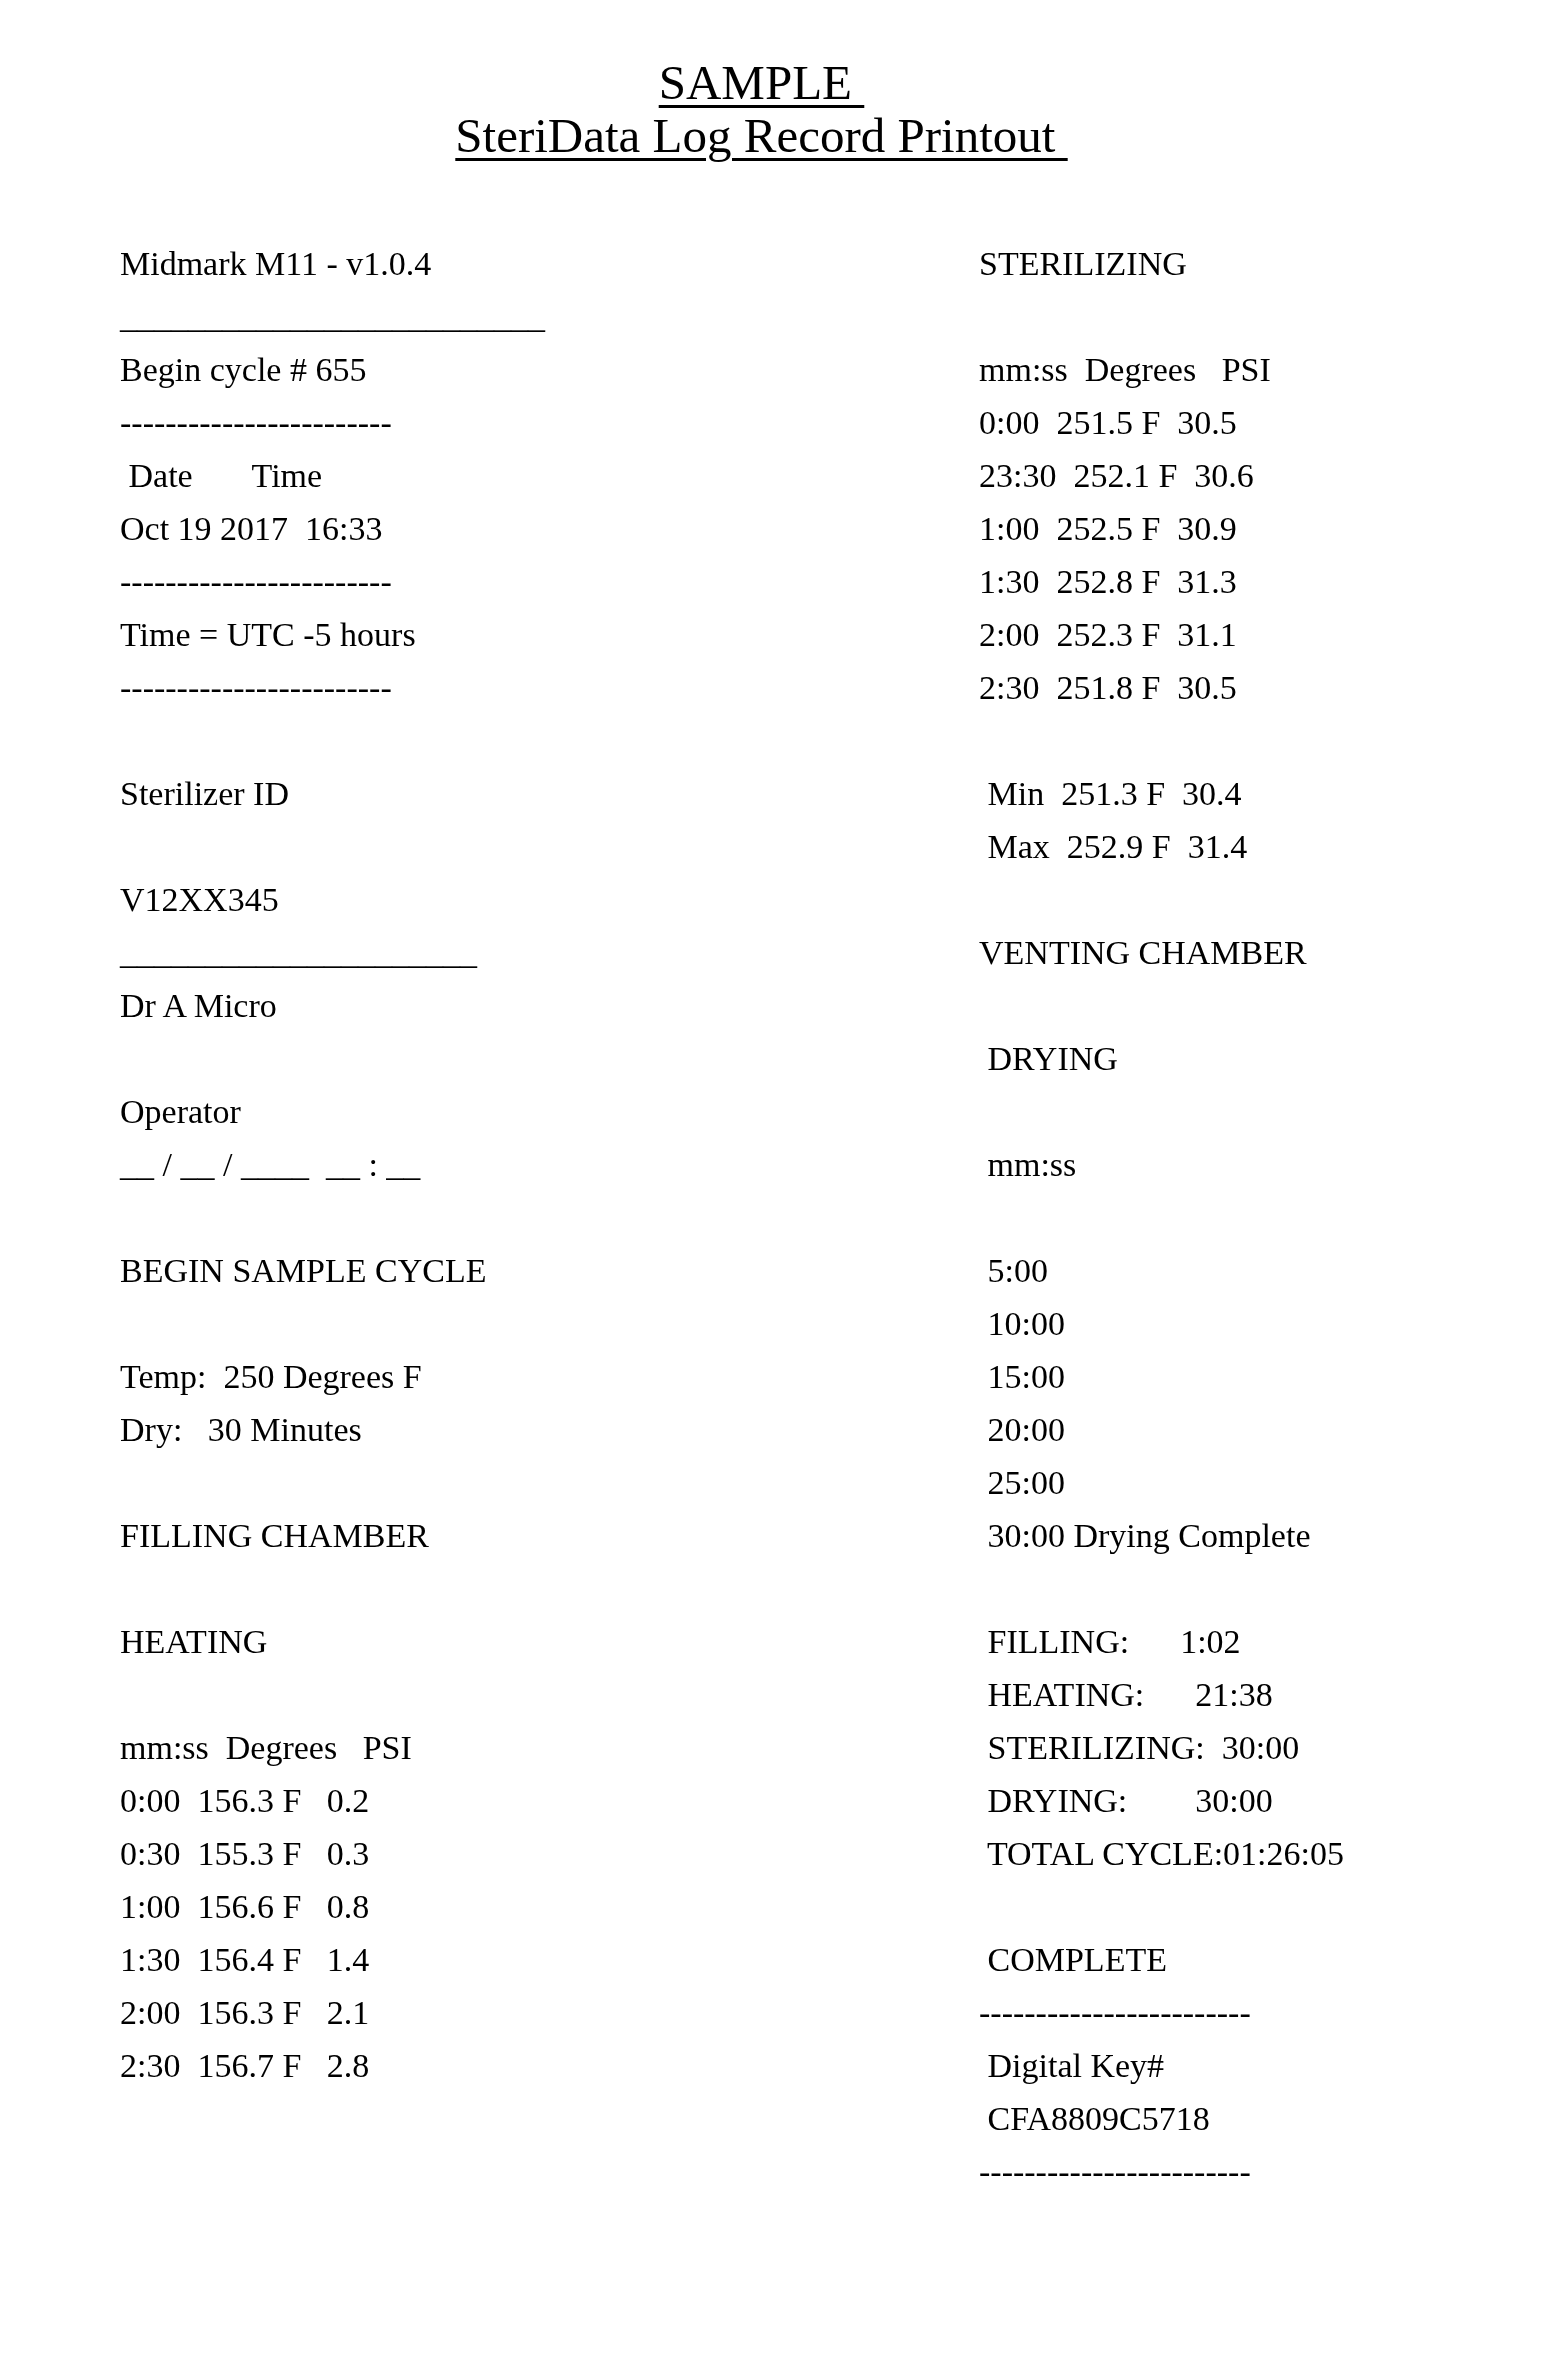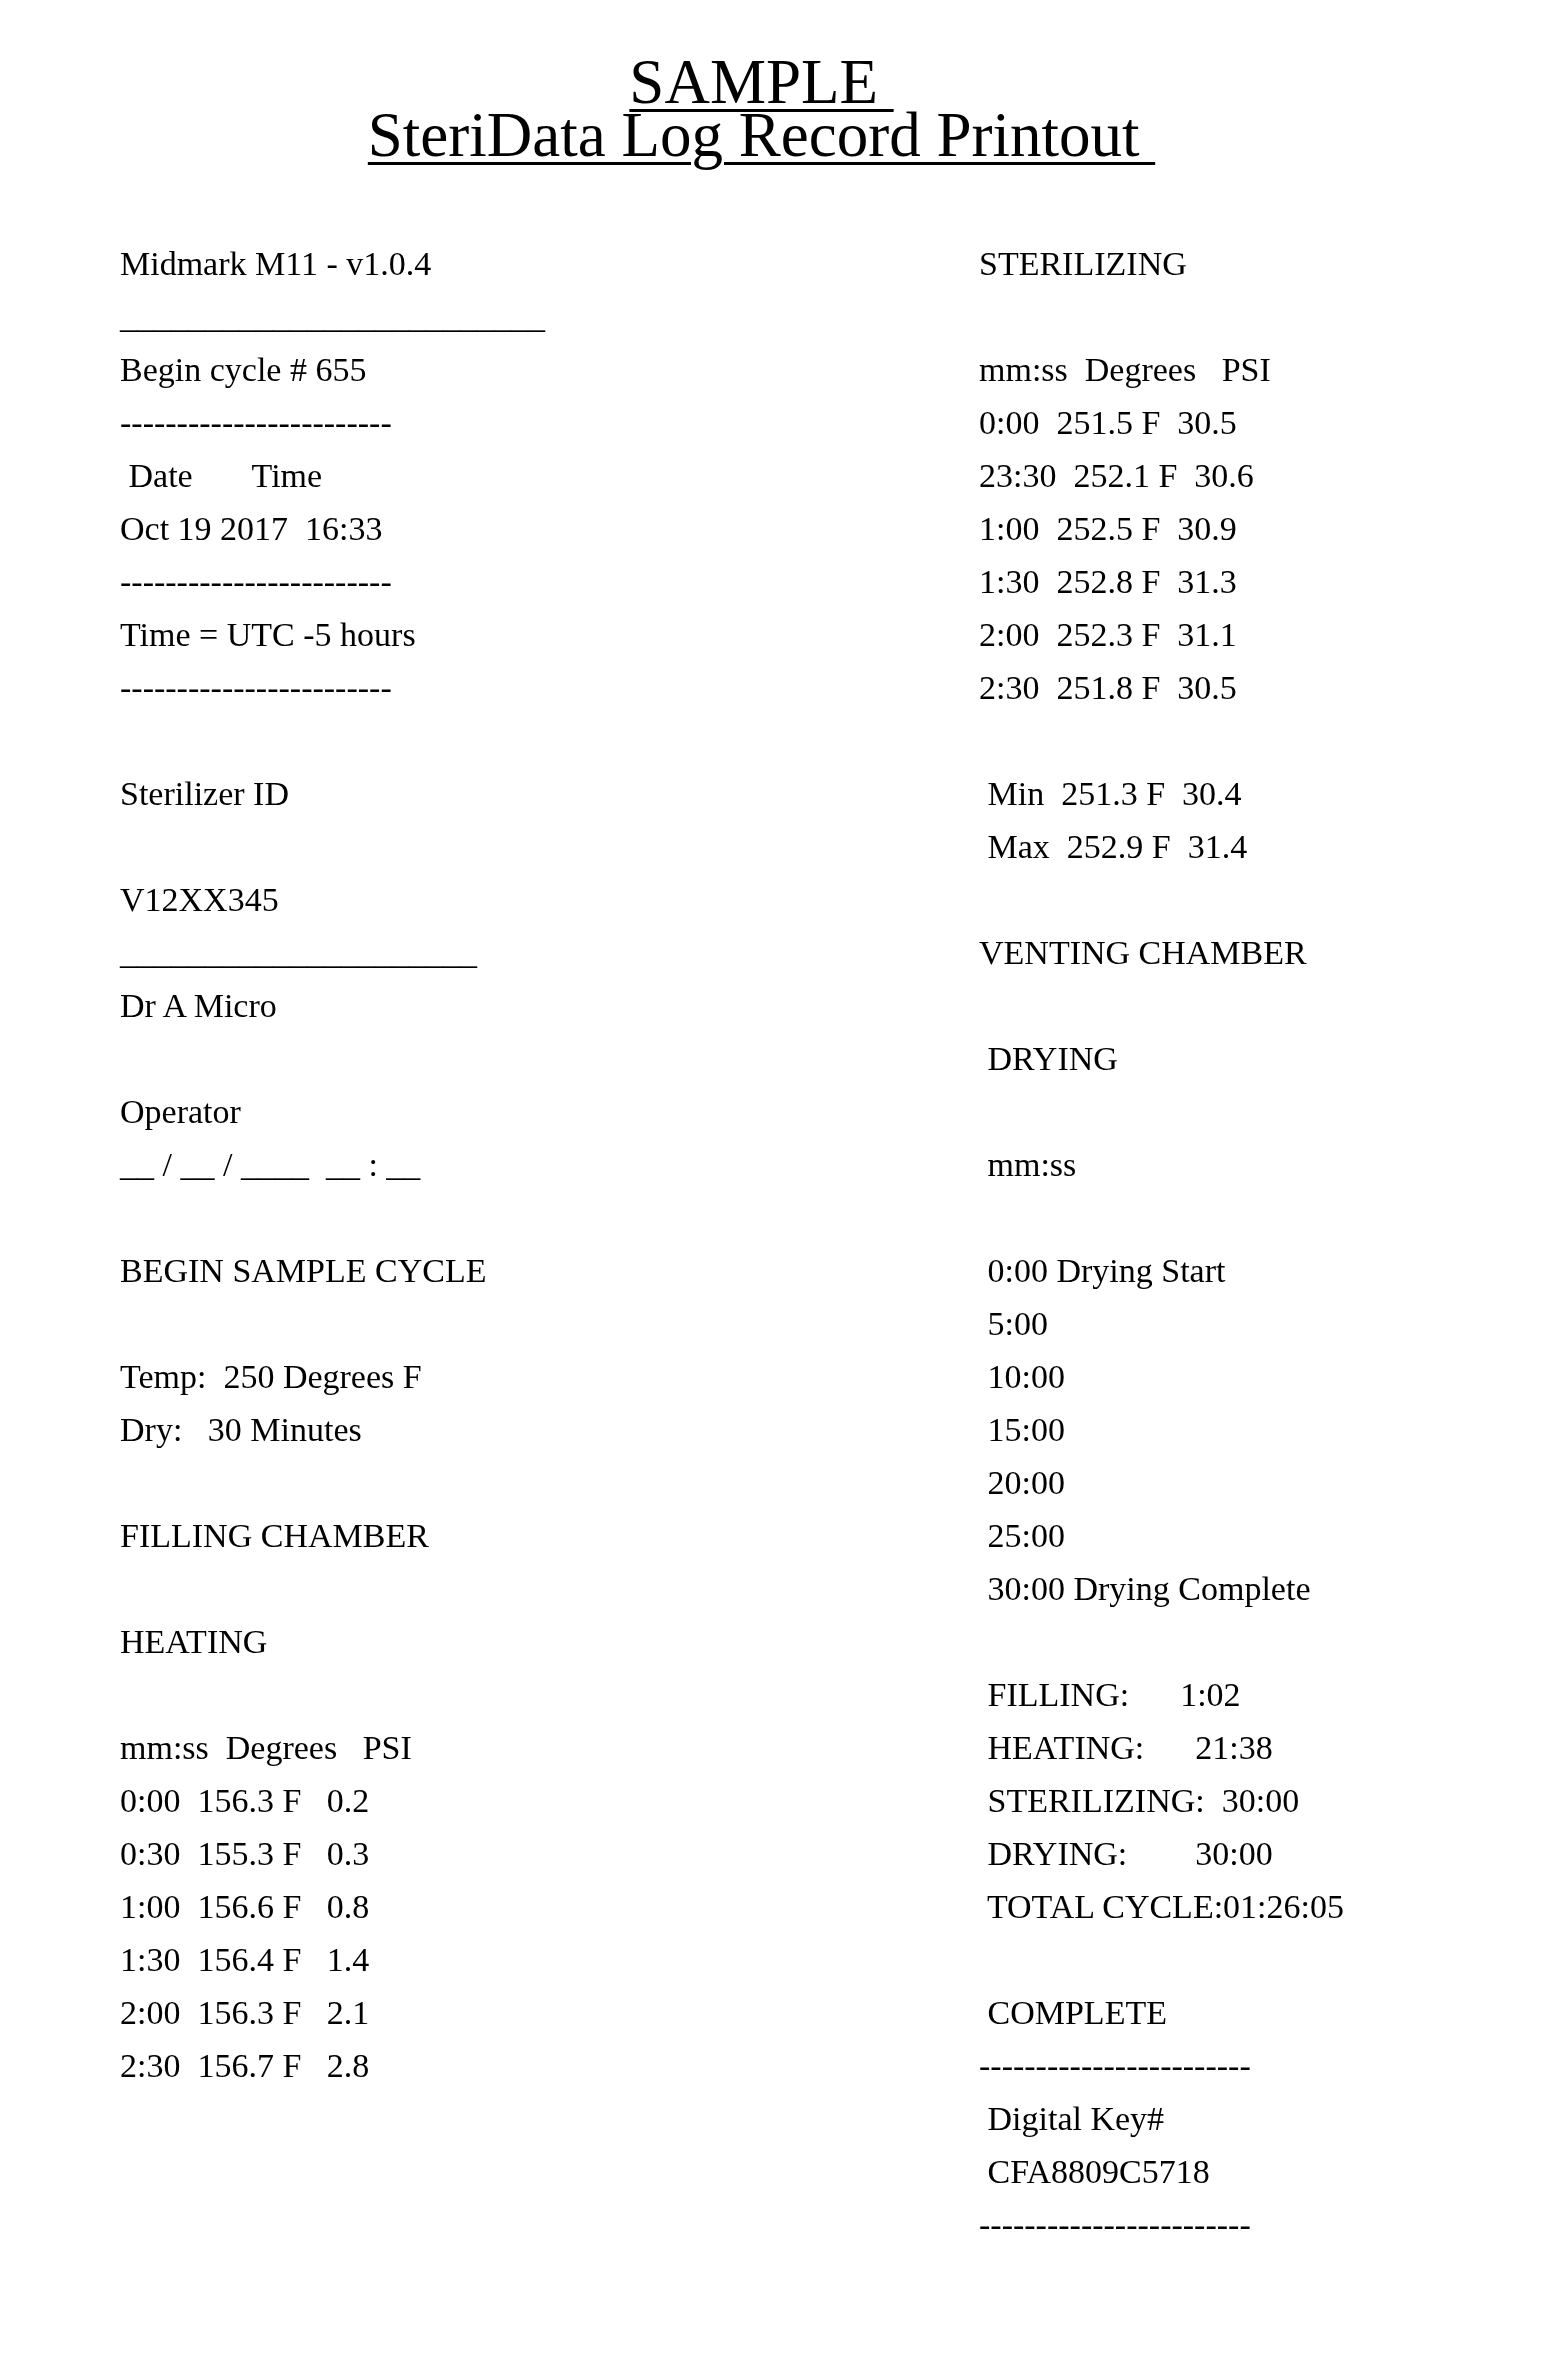--- a/index.html
+++ b/index.html
@@ -15,21 +15,21 @@
     color: #000000;
     font-family: "Liberation Serif", "DejaVu Serif", serif;
     overflow: hidden;
   }
   .title-block {
     position: absolute;
     top: 56px;
     left: 0;
     width: 1523px;
     text-align: center;
-    font-size: 63px;
+    font-size: 49px;
     line-height: 53px;
   }
   .title-line { height: 53px; }
   .underlined {
     text-decoration: underline;
     text-decoration-thickness: 2.6px;
     text-underline-offset: 6.2px;
     white-space: pre;
   }
   .col {
@@ -106,21 +106,20 @@
     <div class="line"></div>
     <div class="line"> Min  251.3 F  30.4</div>
     <div class="line"> Max  252.9 F  31.4</div>
     <div class="line"></div>
     <div class="line">VENTING CHAMBER</div>
     <div class="line"></div>
     <div class="line"> DRYING</div>
     <div class="line"></div>
     <div class="line"> mm:ss</div>
     <div class="line"></div>
-    <div class="line"> 0:00 Drying Start</div>
     <div class="line"> 5:00</div>
     <div class="line"> 10:00</div>
     <div class="line"> 15:00</div>
     <div class="line"> 20:00</div>
     <div class="line"> 25:00</div>
     <div class="line"> 30:00 Drying Complete</div>
     <div class="line"></div>
     <div class="line"> FILLING:      1:02</div>
     <div class="line"> HEATING:      21:38</div>
     <div class="line"> STERILIZING:  30:00</div>

